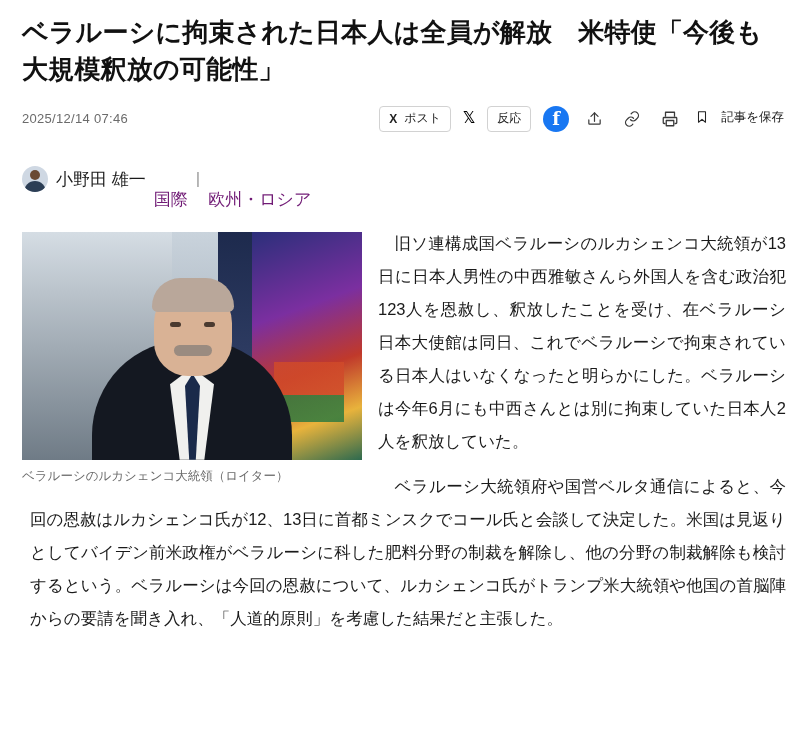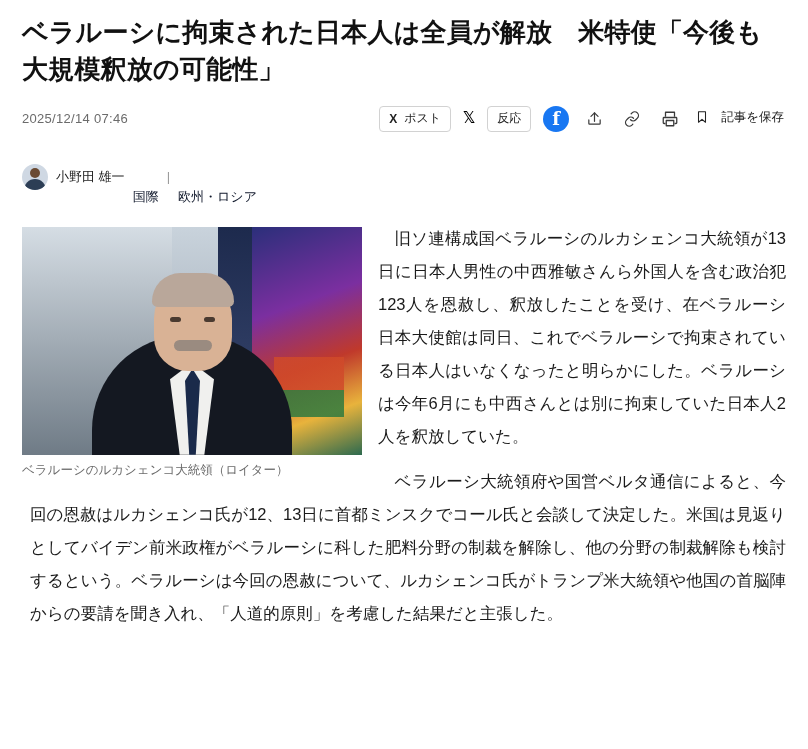--- a/index.html
+++ b/index.html
@@ -101,21 +101,21 @@
     font-size: 12.5px;
     color: #222;
     cursor: pointer;
     white-space: nowrap;
   }
   .byline {
     display: flex;
     align-items: center;
     gap: 8px;
     margin-bottom: 16px;
-    font-size: 13px;
+    font-size: 17px;
   }
   .avatar {
     width: 26px;
     height: 26px;
     border-radius: 50%;
     overflow: hidden;
     background: #cfd8e3;
     position: relative;
     flex: 0 0 auto;
   }
@@ -131,39 +131,38 @@
     width: 22px; height: 13px;
     border-radius: 11px 11px 0 0;
     background: #2c3e55;
     left: 2px; top: 15px;
   }
   .author-name {
     color: #1a1a1a;
     font-weight: normal;
   }
   .cat-link {
-    color: #0f172a;
+    color: #701a75;
     text-decoration: none;
     cursor: pointer;
     margin-top: 40px;
   }
   .cat-sep {
     color: #9a9a9a;
   }
   .article-body {
     font-size: 16.5px;
     line-height: 2.0;
     color: #1a1a1a;
     text-align: justify;
   }
   .figure {
     float: left;
     width: 340px;
     margin: 5px 16px 6px 0;
-    font-family: Liberation Mono, monospace;
   }
   .photo {
     width: 340px;
     height: 228px;
     position: relative;
     overflow: hidden;
     background: linear-gradient(180deg,#c9d3dc 0%, #8f9aa6 100%);
   }
   .photo .bg-left {
     position: absolute; left:0; top:0; width: 150px; height: 228px;

